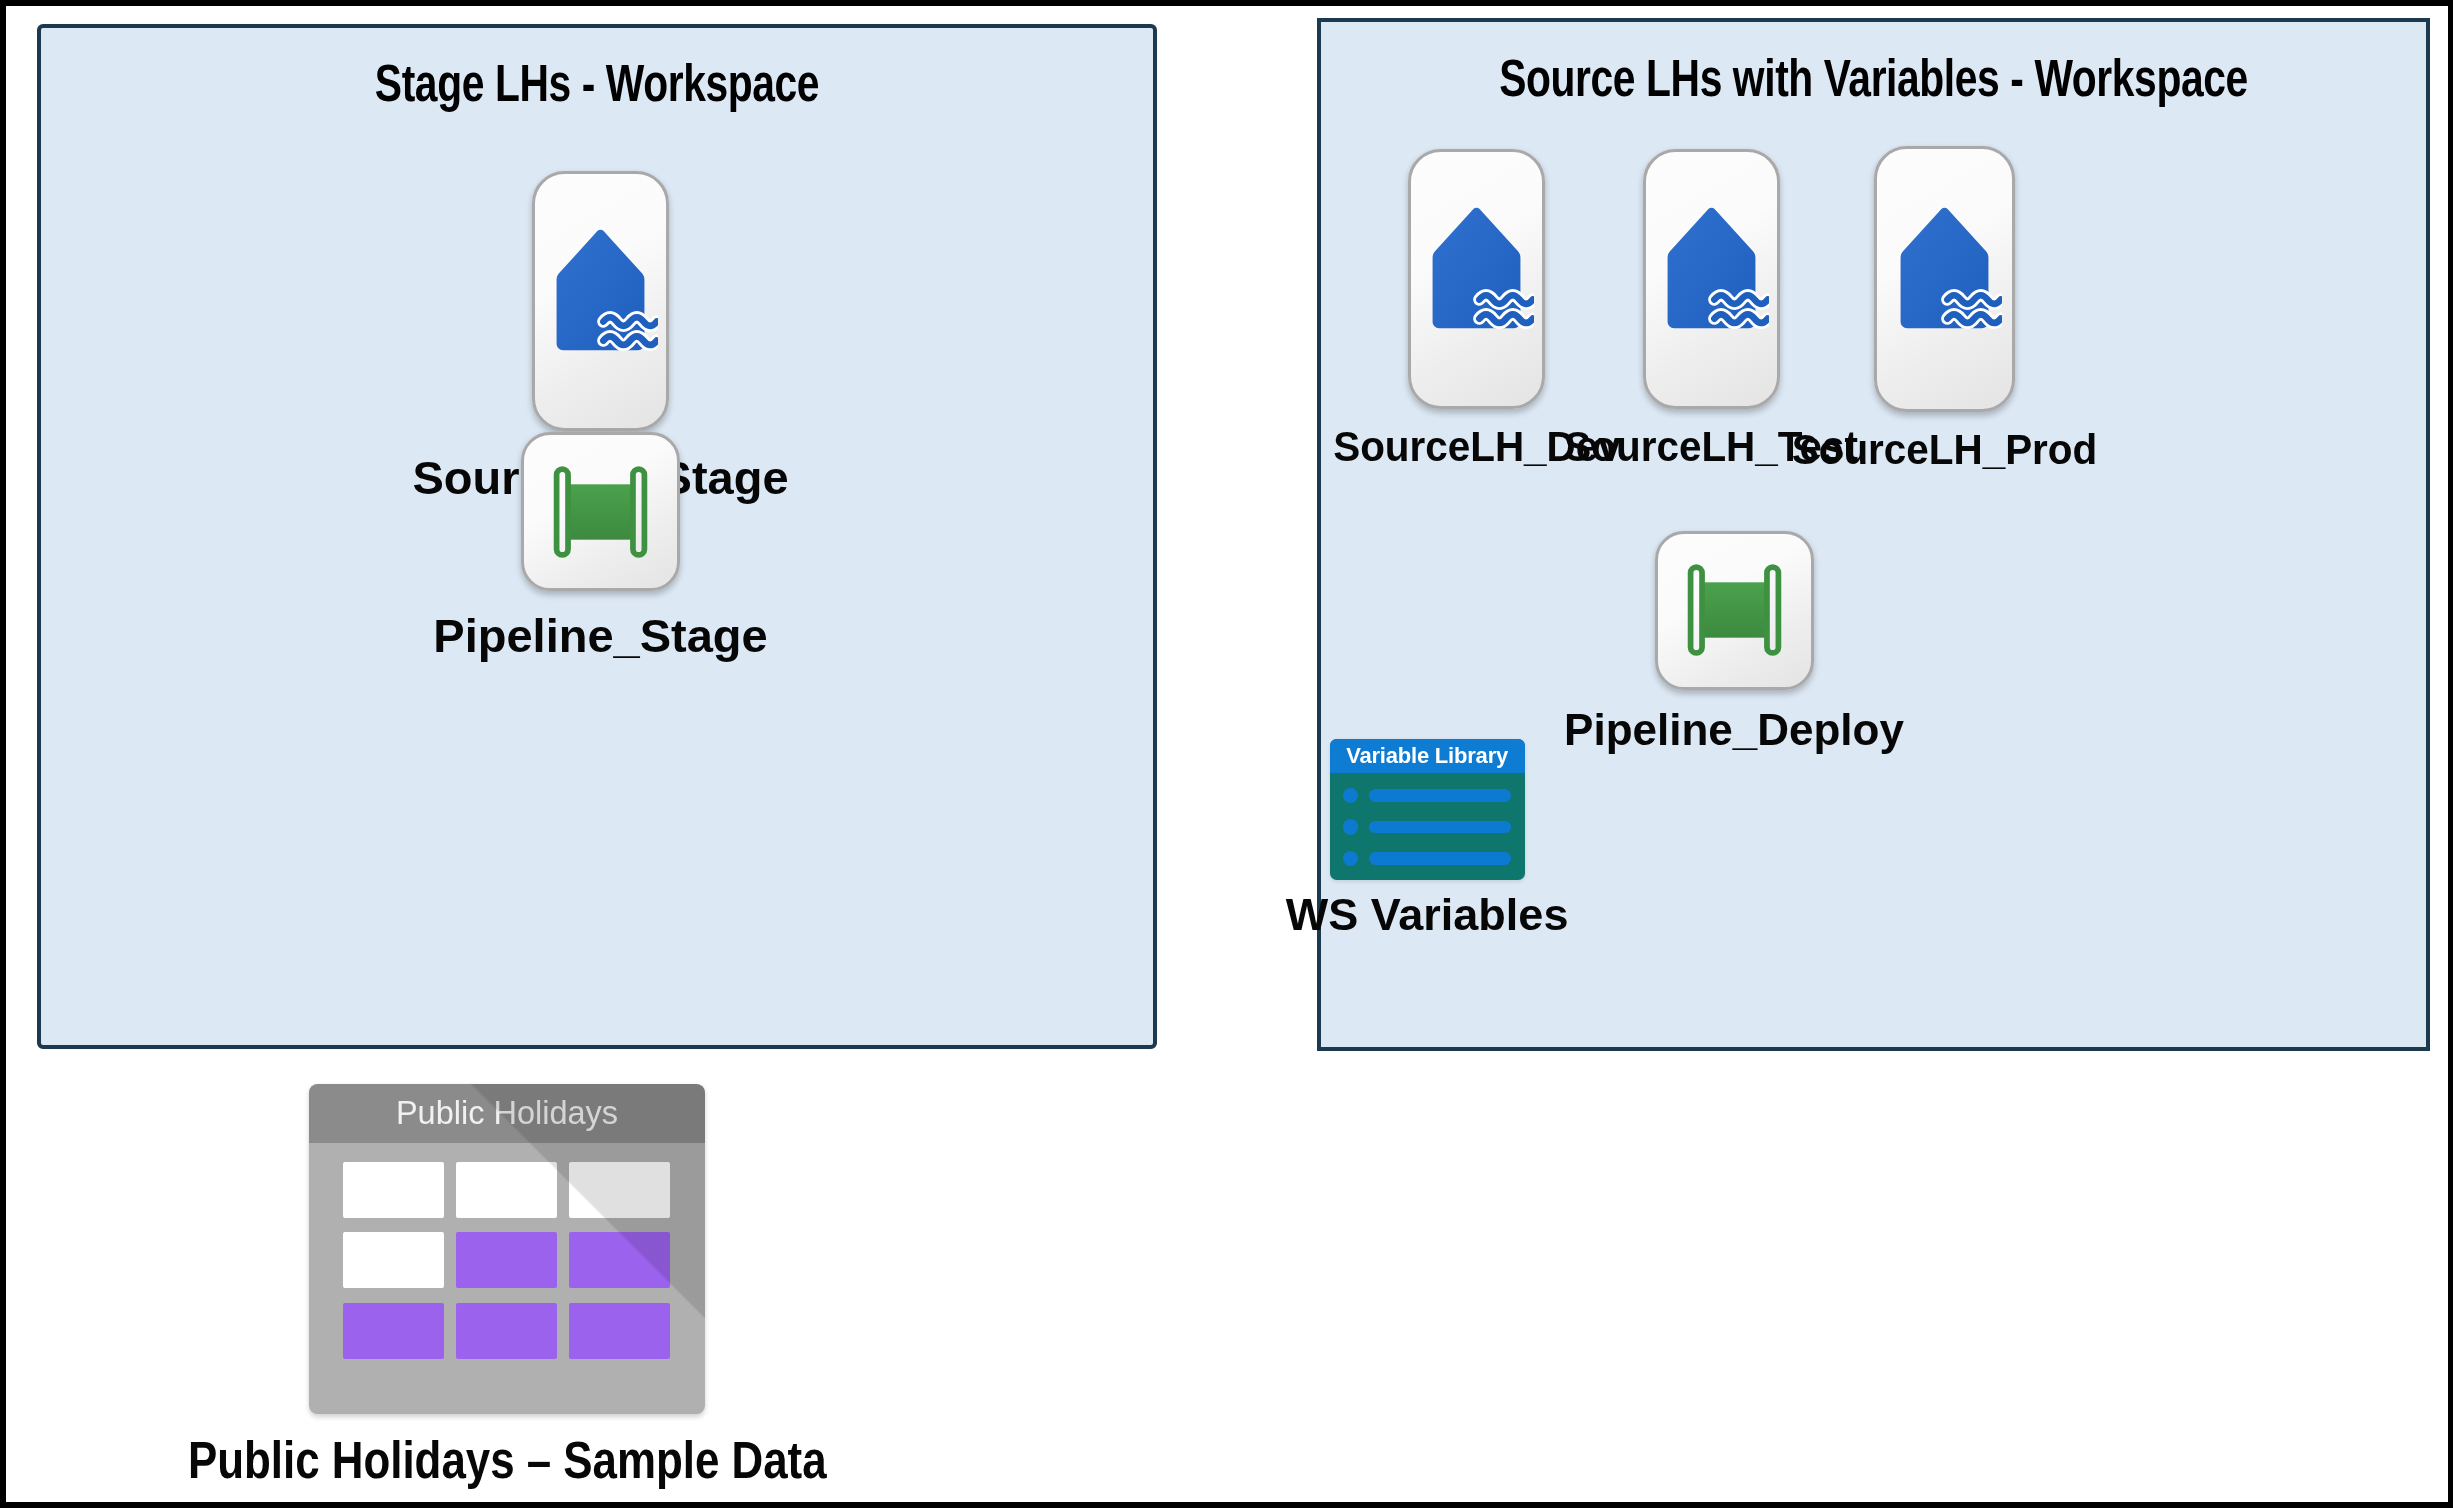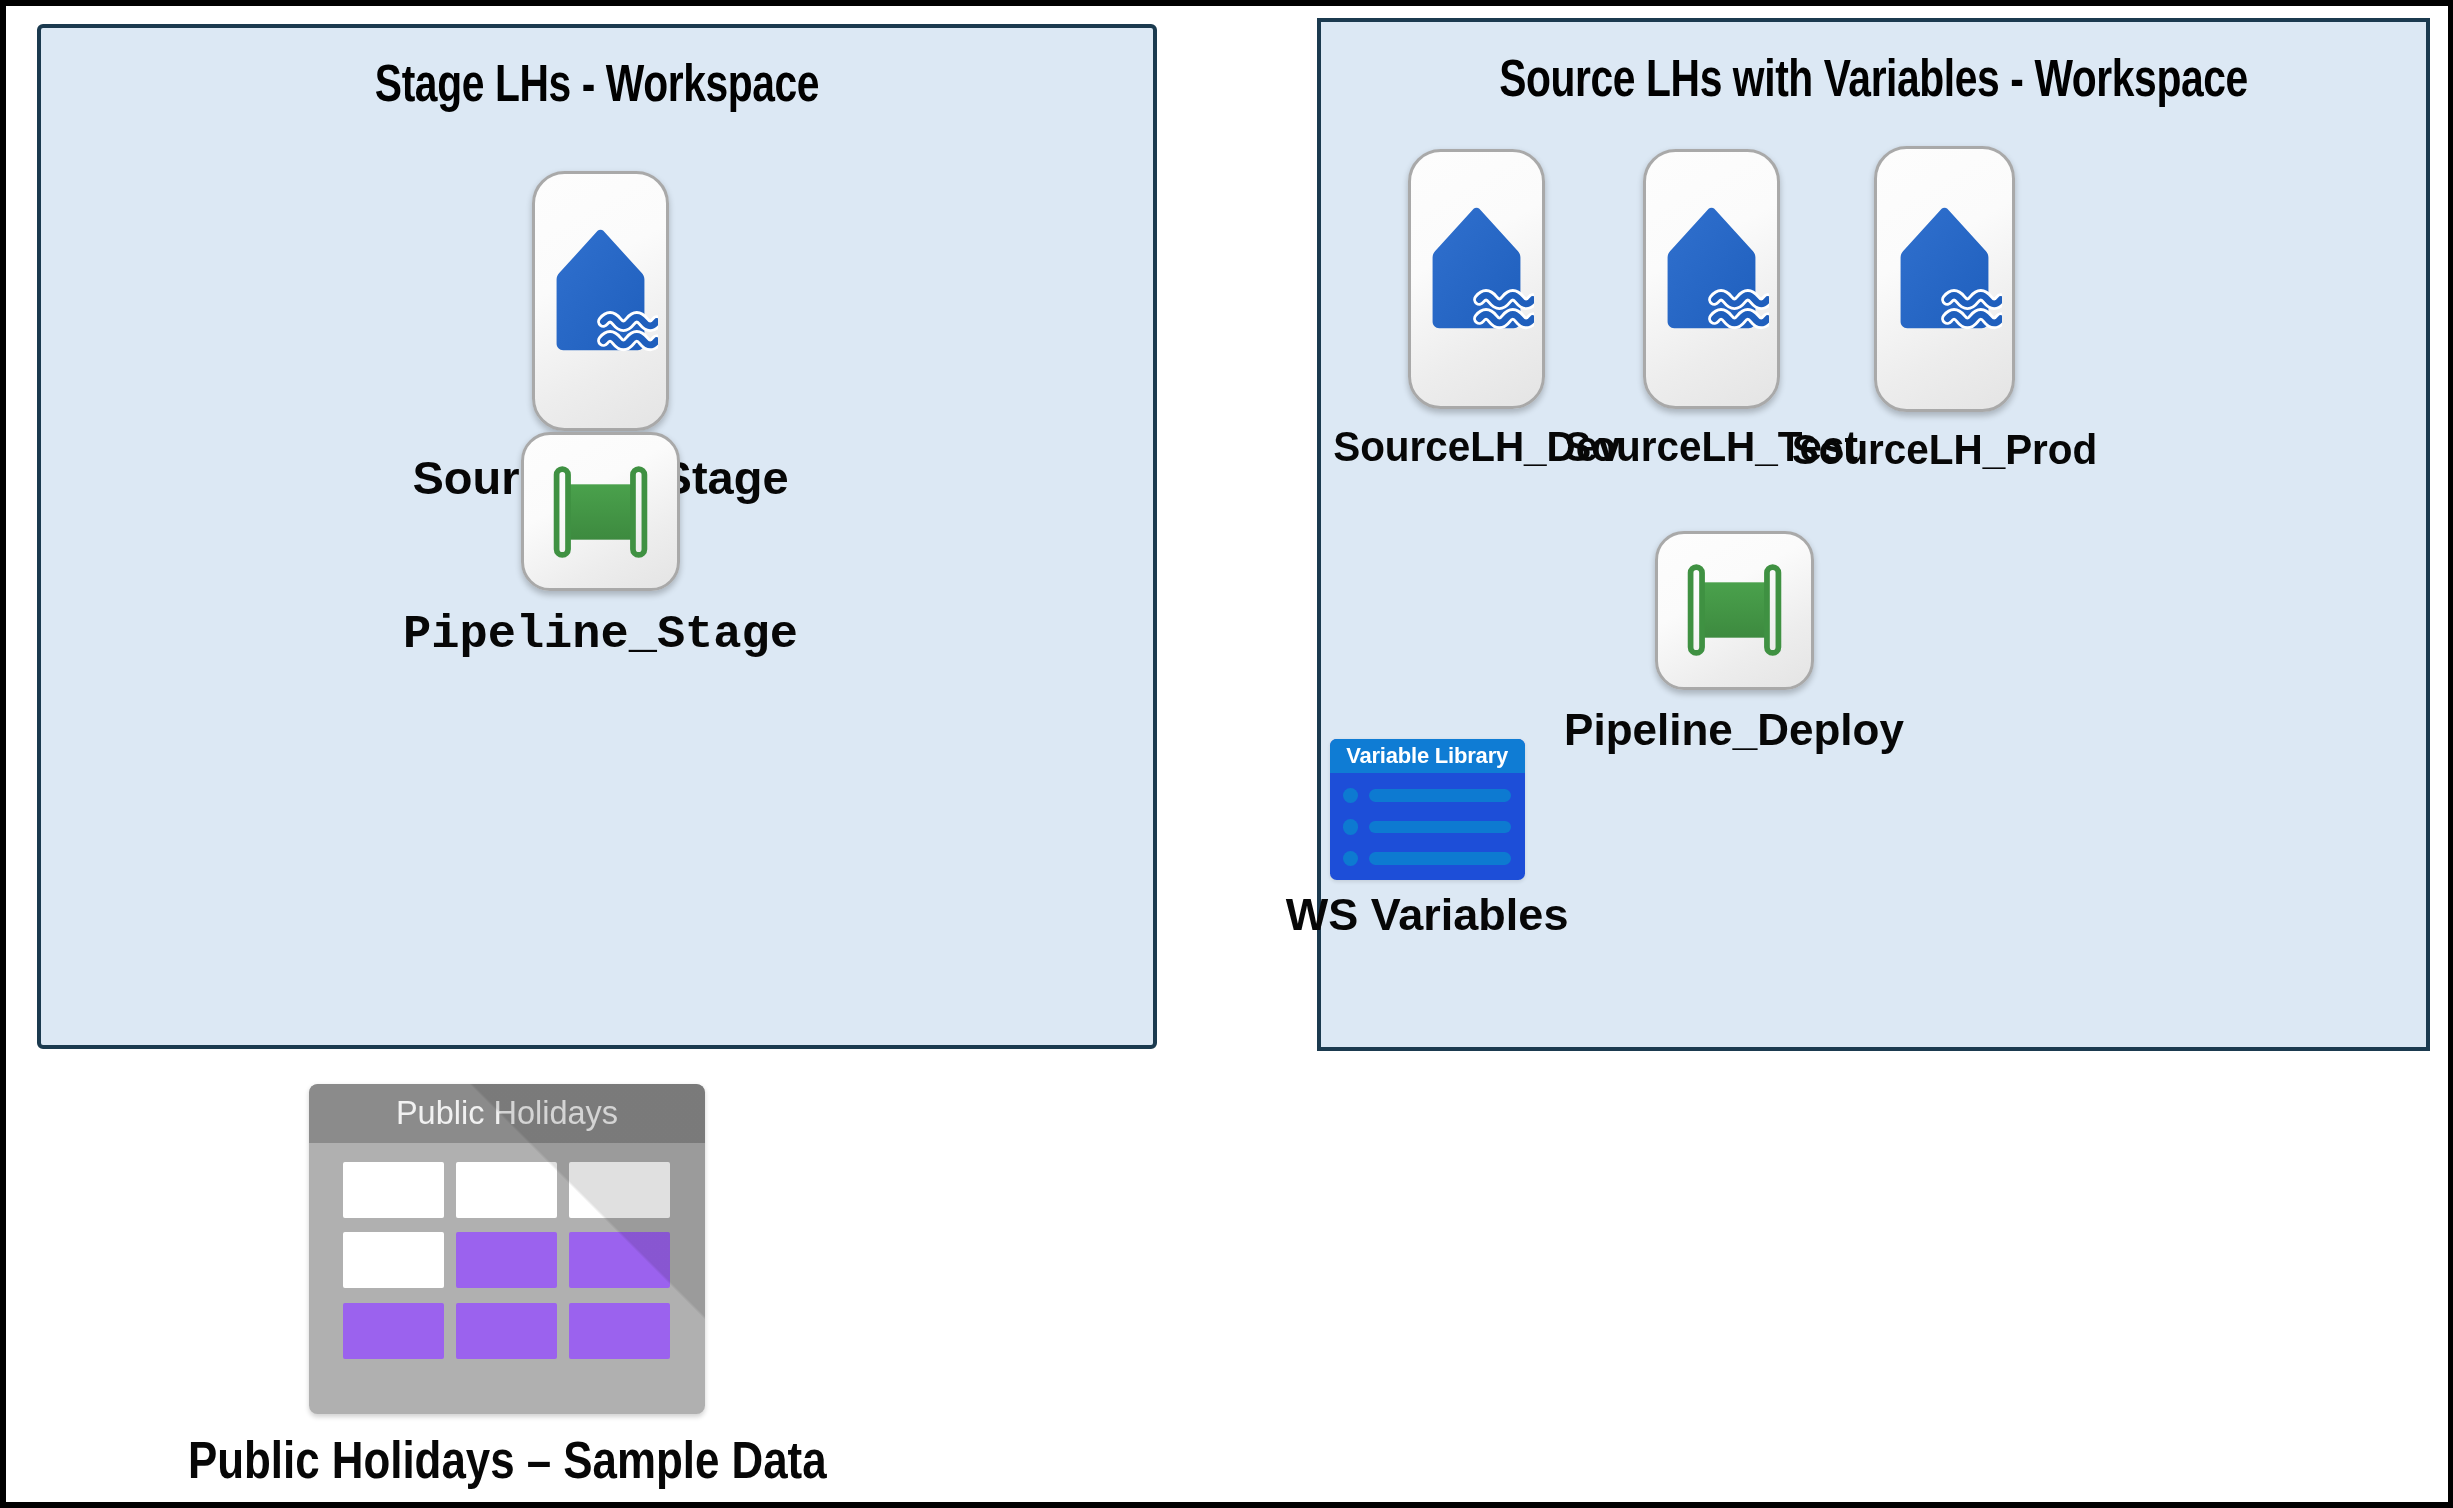--- a/index.html
+++ b/index.html
@@ -104,21 +104,21 @@
     width: 141px;
     height: 266px;
   }
 
   
   .varlib {
     width: 195px;
     height: 141px;
     border-radius: 6.7px;
     overflow: hidden;
-    background: #1d4ed8;
+    background: #0f766e;
     display: flex;
     flex-direction: column;
     box-shadow: 0 1.9px 3.8px rgba(0,0,0,0.10);
   }
   .varlib-head {
     height: 34px;
     background: #0f7cd4;
     color: #ffffff;
     font-family: "Liberation Sans", sans-serif;
     font-weight: bold;
@@ -235,21 +235,21 @@
             <linearGradient id="pgx1" x1="0" y1="0" x2="0" y2="1">
               <stop offset="0%" stop-color="#4aa14c"></stop>
               <stop offset="100%" stop-color="#3d8a3f"></stop>
             </linearGradient>
           </defs>
           <rect x="20" y="22" width="70" height="58" fill="url(#pgx1)"></rect>
           <rect x="9" y="6" width="12" height="90" rx="6" fill="none" stroke="#3f9142" stroke-width="6"></rect>
           <rect x="89" y="6" width="12" height="90" rx="6" fill="none" stroke="#3f9142" stroke-width="6"></rect>
         </svg>
       </div>
-      <div class="caption" style="font-size:47px; margin-top:17px;font-family:Liberation Mono, monospace;">Pipeline_Stage</div>
+      <div class="caption" style="font-size:47px; margin-top:17px;">Pipeline_Stage</div>
     </div>
   </div>
 
   <div class="panel" id="panel-source">
     <div class="panel-title">Source LHs with Variables - Workspace</div>
 
     <div class="item" style="left:4px; top:127px; width:287px;padding-left:8px;">
       <div class="tile tile-lh">
         <svg width="115" height="148" viewBox="0 0 120 155">
           <path d="M57 4 C58.5 2.5 61.5 2.5 63 4 L103 48 C105 50 106 52.5 106 55 L106 122 C106 126 103 129 99 129 L21 129 C17 129 14 126 14 122 L14 55 C14 52.5 15 50 17 48 Z" fill="url(#lhg1)"></path>

